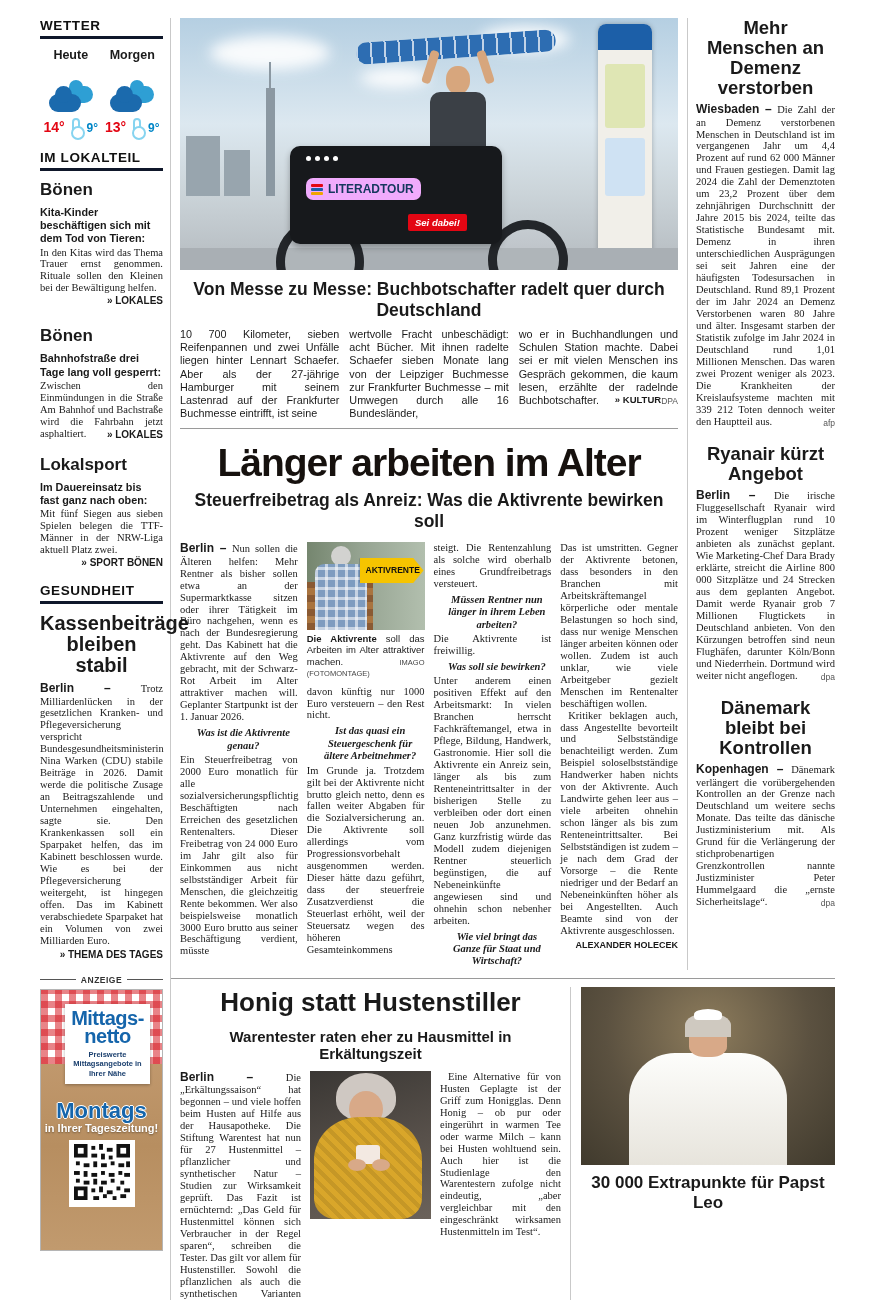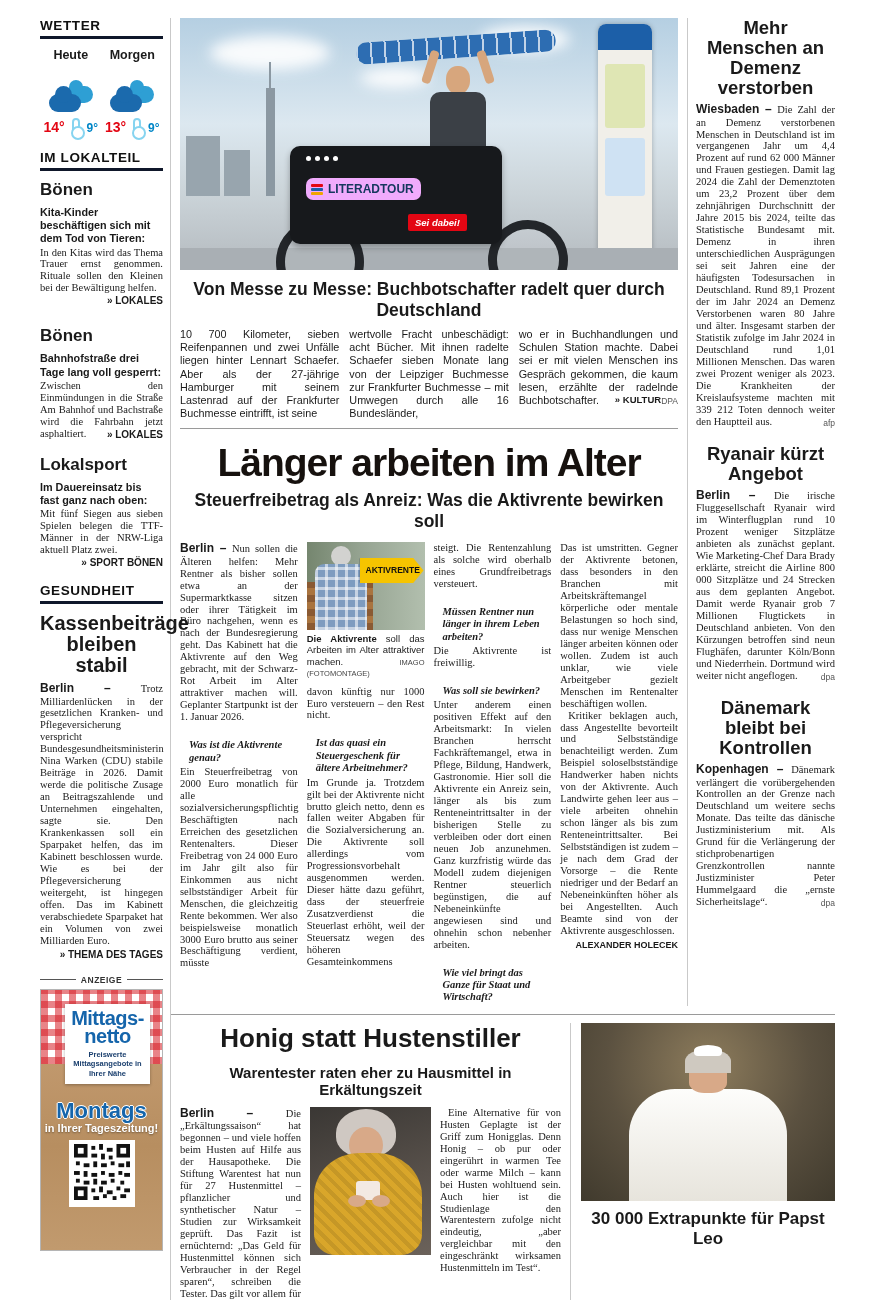--- a/index.html
+++ b/index.html
@@ -31,21 +31,21 @@
   
   .kick { font:bold 13.5px "Liberation Sans", sans-serif; text-align:left; letter-spacing:.6px;
           border-bottom:3px solid #0f172a; padding-bottom:3px; margin-bottom:9px; color:#111; }
   .city { font:bold 17px "Liberation Sans", sans-serif; margin:0 0 6px; }
   .lead { font:bold 10.8px/1.22 "Liberation Sans", sans-serif; margin-bottom:1px; }
   .bodytext { font:10.5px/1.14 "Liberation Serif", serif; text-align:justify; }
   .bodytext .dl { font-family:"Liberation Sans", sans-serif; font-weight:bold; font-size:12px; }
   .ref { font:bold 10px "Liberation Sans", sans-serif; float:right; margin-top:1px; }
   .cr { float:right; font:8.5px "Liberation Sans", sans-serif; color:#555; margin-top:2px; }
   .sect { margin-bottom:15px; }
-  .q { font:bold italic 10.5px/1.18 "Liberation Serif", serif; margin:16px 0 2px; padding-left:9px; }
+  .q { font:bold italic 10.5px/1.18 "Liberation Serif", serif; margin:4px 0 2px; padding-left:9px;text-align:center; }
   .author { font:bold 9px "Liberation Sans", sans-serif; text-align:right; margin-top:3px; }
 
   
   .wx-row { display:flex; justify-content:space-around; margin:4px 0 14px; }
   .wx { text-align:center; }
   .wx .lbl { font:bold 12.5px "Liberation Sans", sans-serif; margin-bottom:24px; }
   .cloud { position:relative; width:44px; height:26px; margin:0 auto 6px; }
   .cloud .back { position:absolute; right:0; top:0; width:28px; height:17px; background:#2e9fd4; border-radius:9px; }
   .cloud .back::before { content:""; position:absolute; left:4px; top:-6px; width:14px; height:14px; background:#2e9fd4; border-radius:50%; }
   .cloud .front { position:absolute; left:0; bottom:0; width:32px; height:18px; background:#1b6aad; border-radius:9px; }

